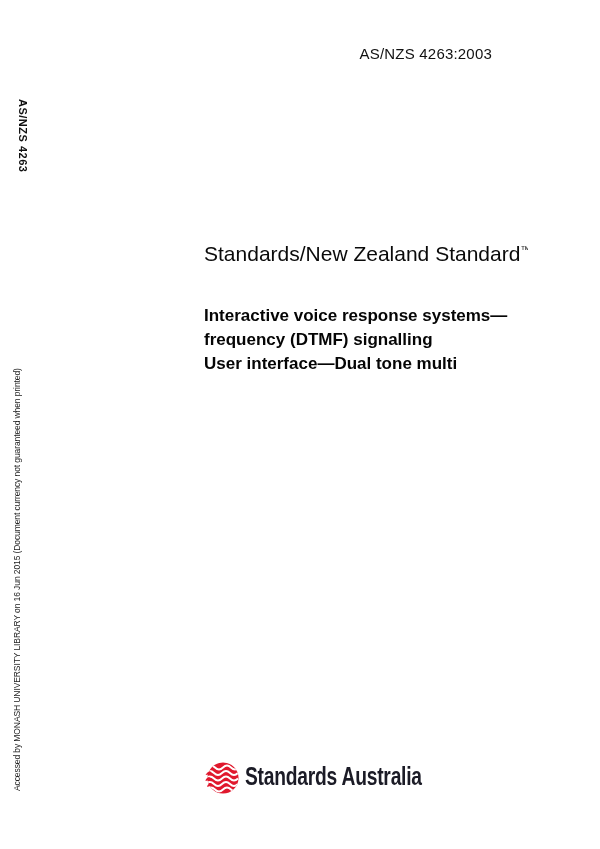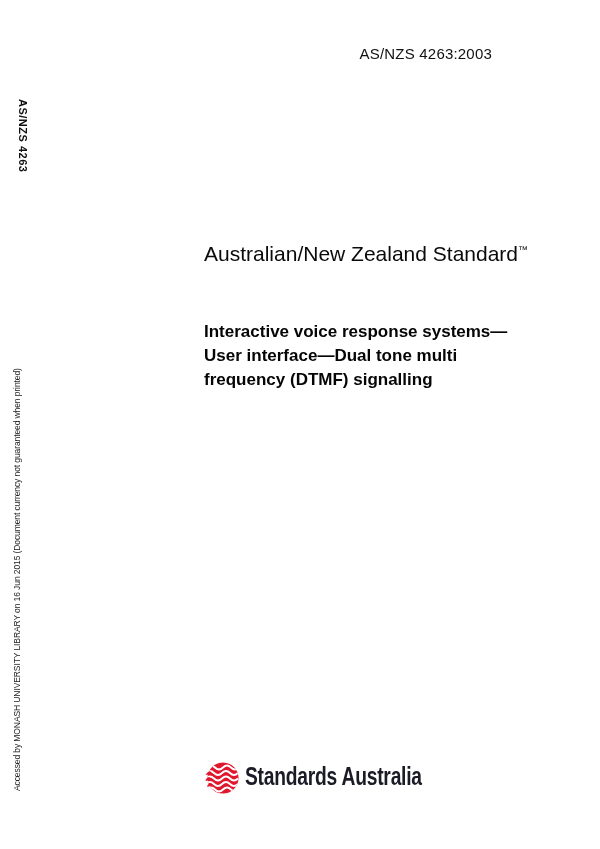--- a/index.html
+++ b/index.html
@@ -56,21 +56,20 @@
     letter-spacing:0;
   }
   .doc-title{
     position:absolute;
     left:204px;top:304px;
     width:370px;
     font-size:17px;
     font-weight:bold;
     line-height:24px;
     color:#050505;
-    margin-top:16px;
   }
   
   .sa-logo{
     position:absolute;
     left:205px;top:761px;
     display:flex;
     align-items:flex-start;
   }
   .sa-globe{display:block;}
   .sa-wordmark{
@@ -125,27 +124,27 @@
 
 <div id="page">
 
   <div class="designation">AS/NZS 4263:2003</div>
 
   <div class="spine">AS/NZS 4263</div>
 
   <div class="watermark">Accessed by MONASH UNIVERSITY LIBRARY on 16 Jun 2015 (Document currency not guaranteed when printed)</div>
 
   <div class="standard-type">
-    <span>Australian/New Zealand Standard</span><span class="tm">™</span>
+    <span>Standards/New Zealand Standard</span><span class="tm">™</span>
   </div>
 
   <div class="doc-title">
     <div>Interactive voice response systems—</div>
+    <div>frequency (DTMF) signalling</div>
     <div>User interface—Dual tone multi</div>
-    <div>frequency (DTMF) signalling</div>
   </div>
 
   <div class="sa-logo">
     <svg class="sa-globe" width="34" height="34" viewBox="0 0 34 34">
       <defs>
         <clipPath id="saClip">
             <circle cx="18" cy="17" r="15.5"></circle>
           </clipPath>
       </defs>
       <circle cx="18" cy="17" r="15.5" fill="#e0182d"></circle>

